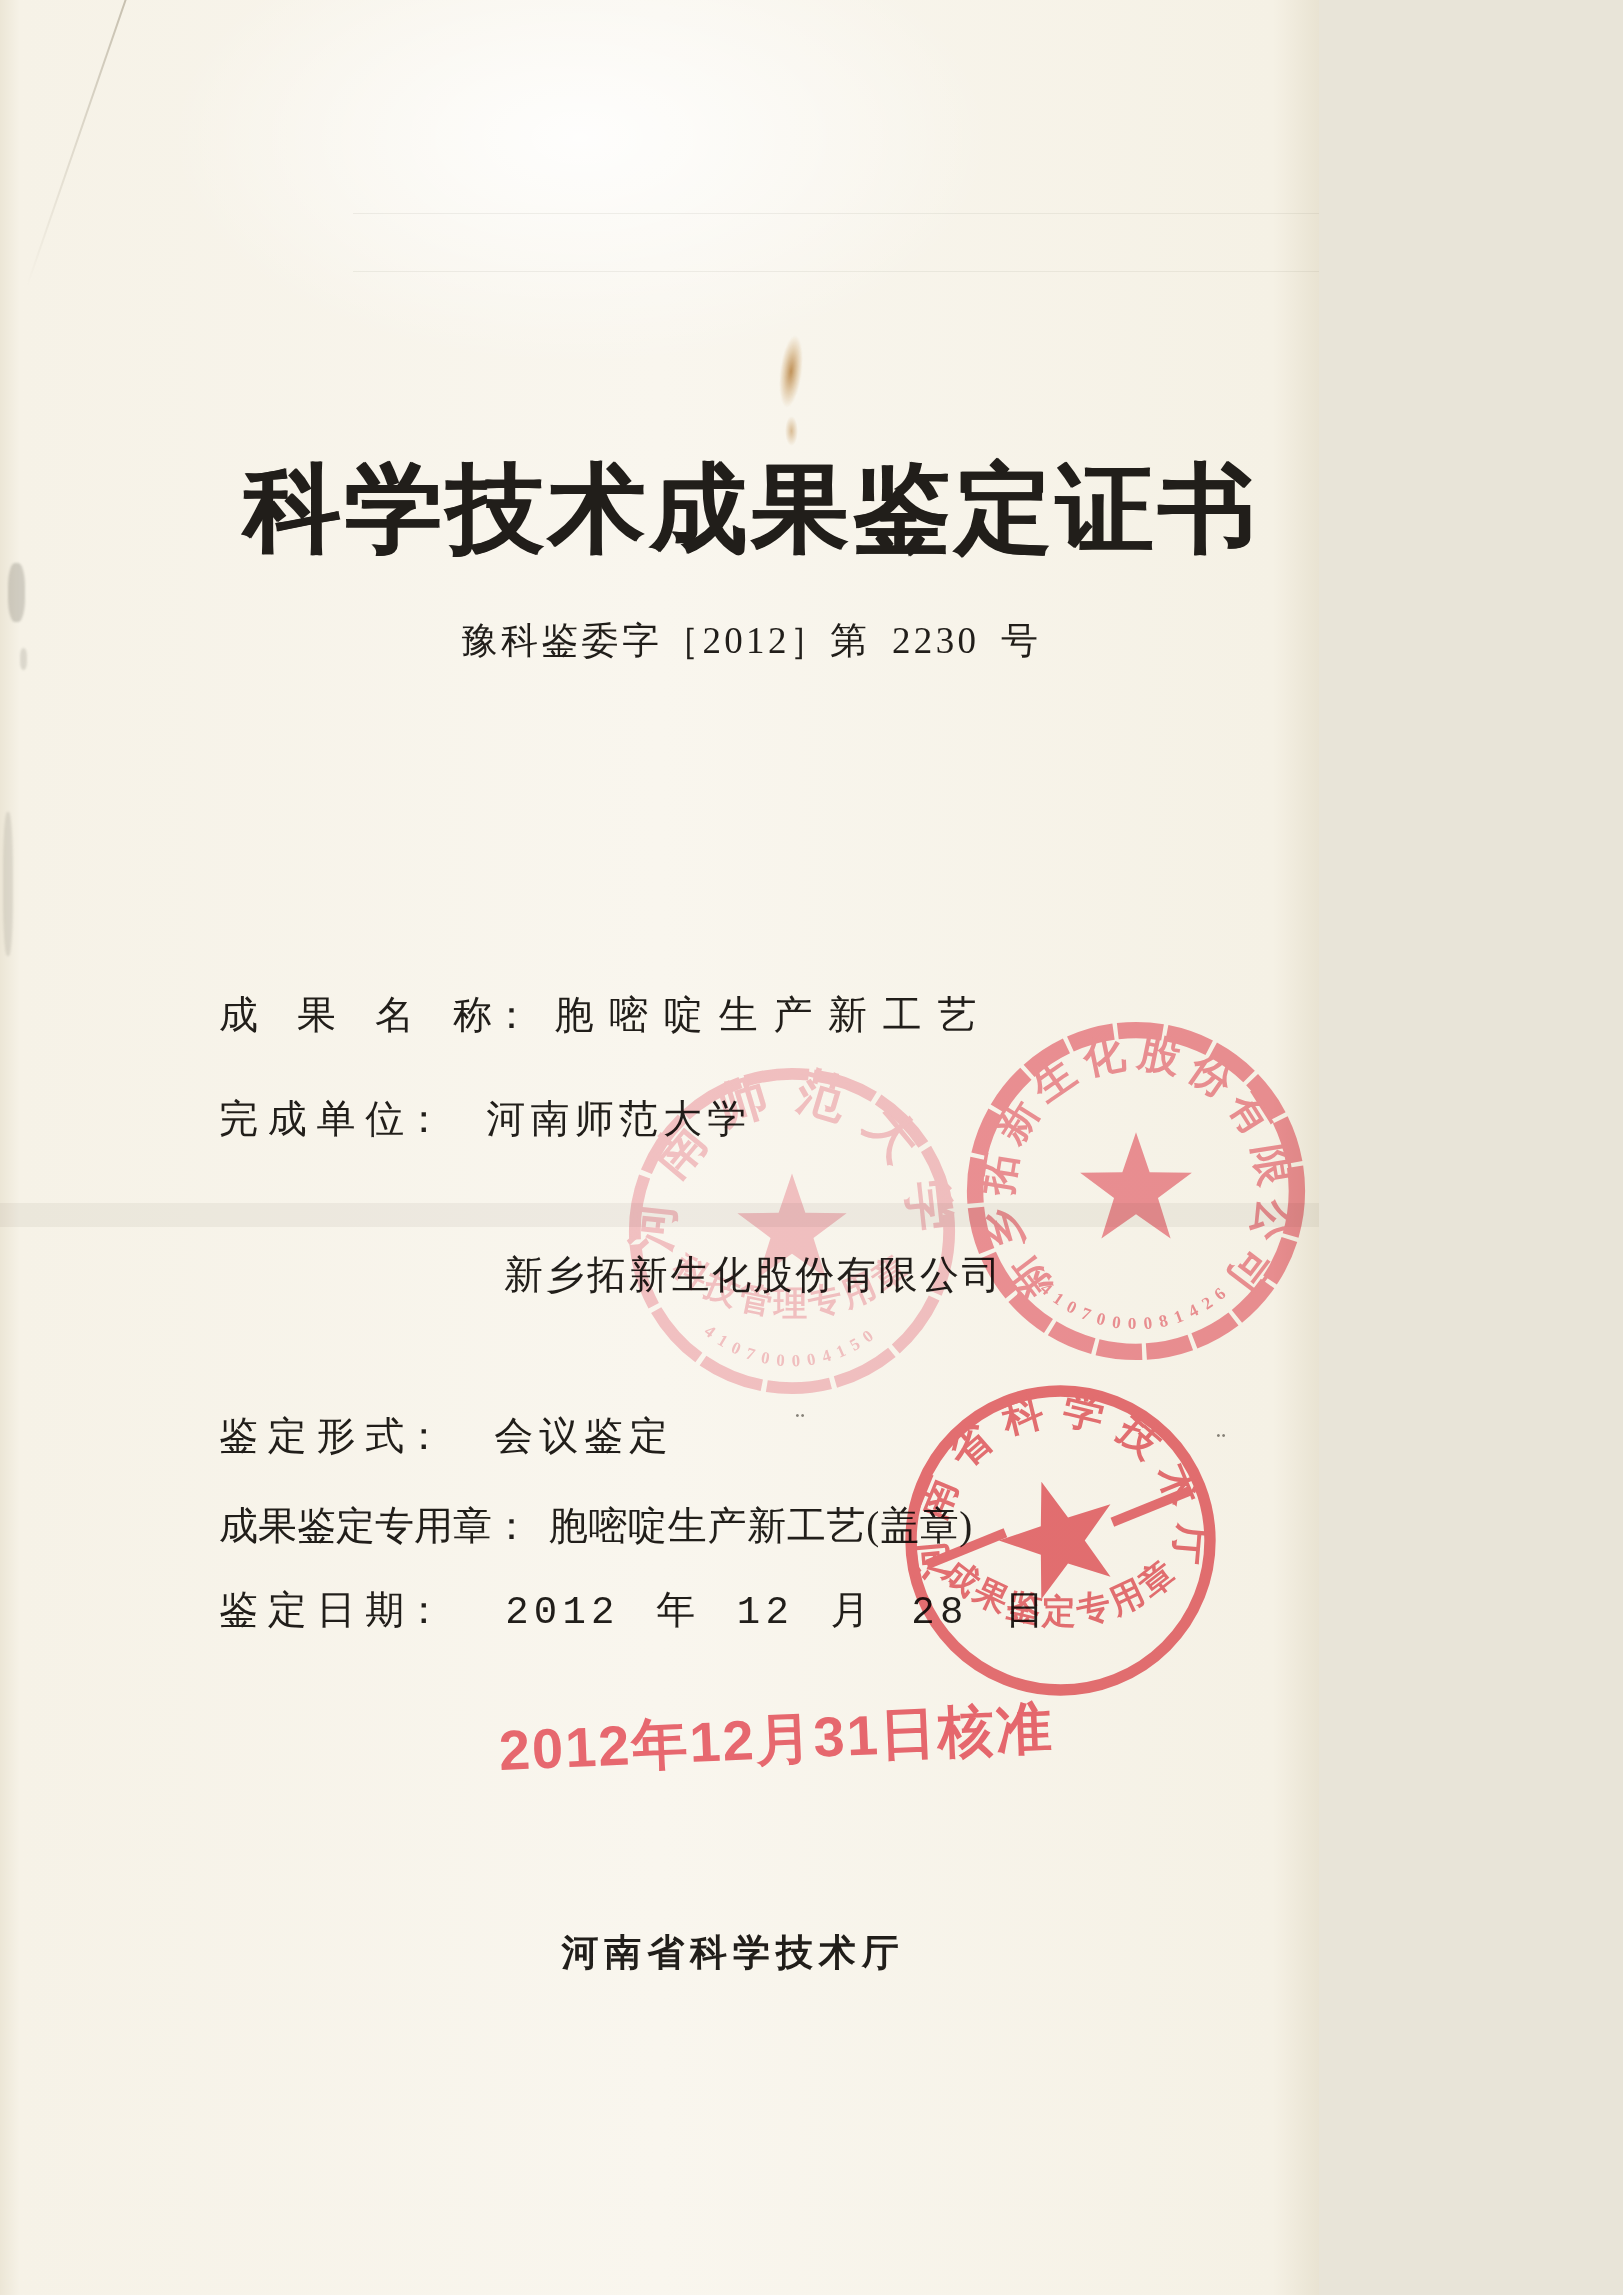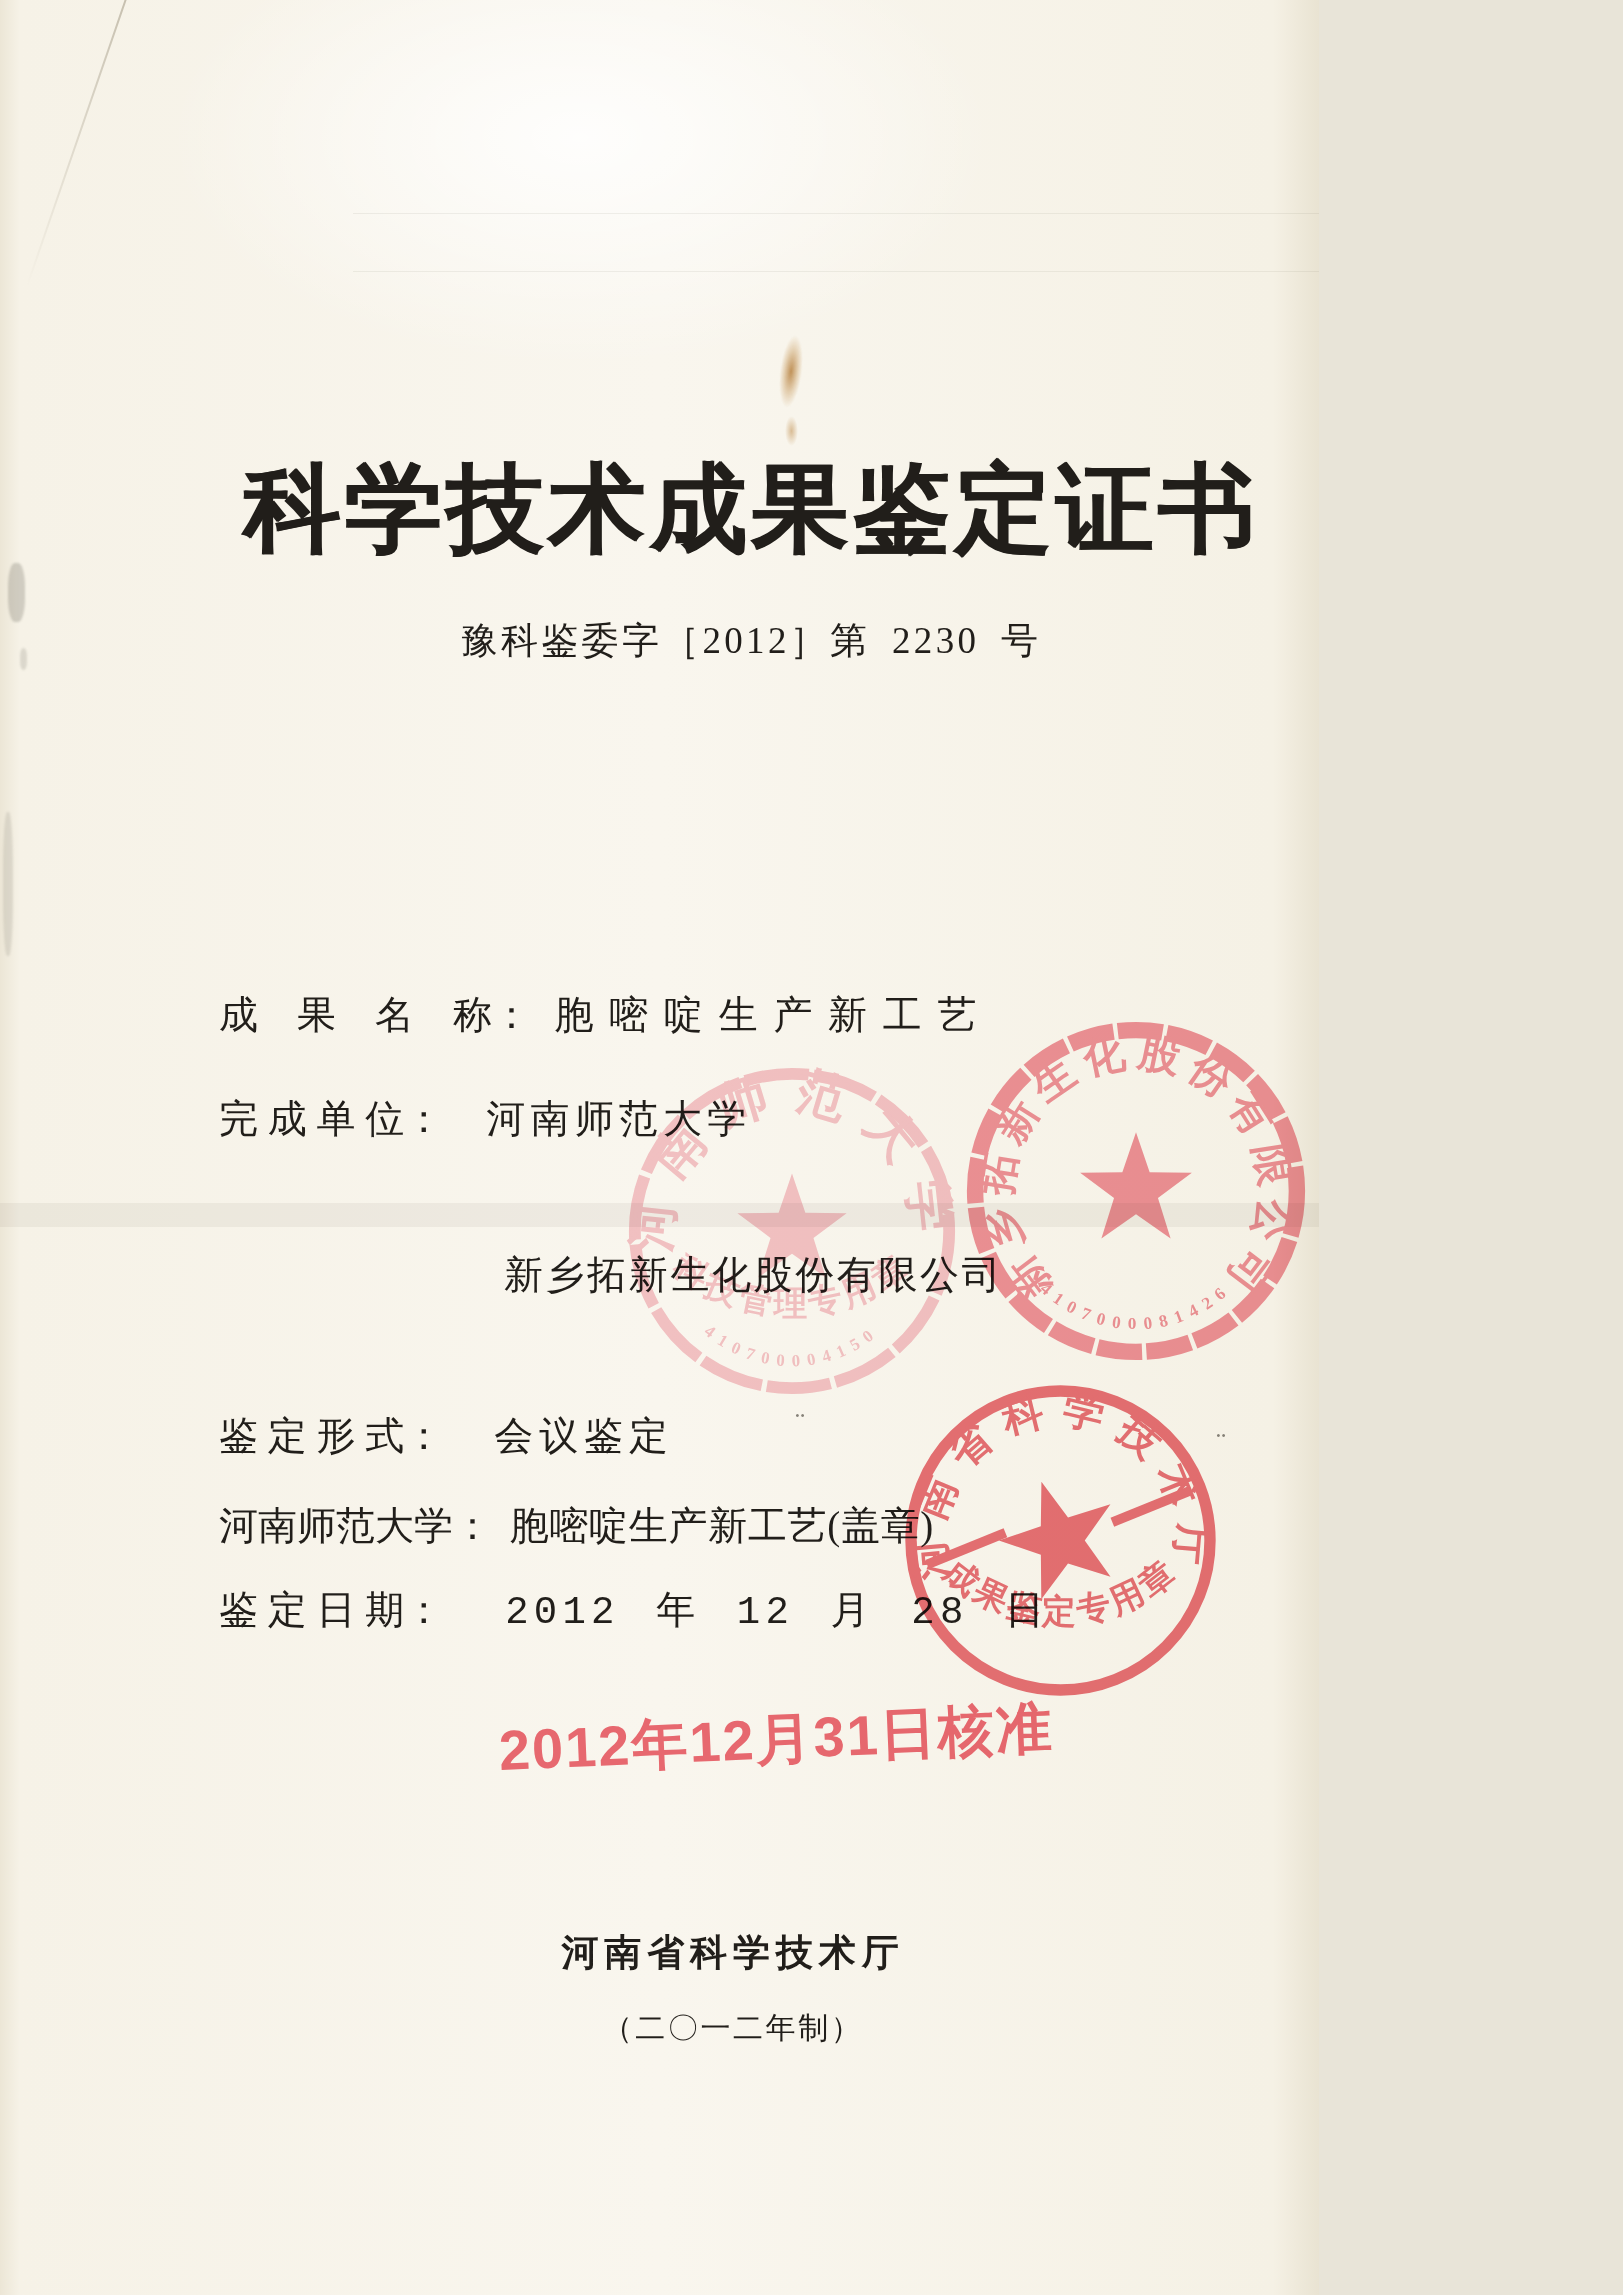--- a/index.html
+++ b/index.html
@@ -94,30 +94,29 @@
   <div class="abs f-line f2">
     <span class="f-label">完 成 单 位：</span><span class="f-value">河南师范大学</span>
   </div>
   <div class="abs f-line f3">
     <span class="f-value">新乡拓新生化股份有限公司</span>
   </div>
   <div class="abs f-line f4">
     <span class="f-label">鉴 定 形 式：</span><span class="f-value">会议鉴定</span>
   </div>
   <div class="abs f-line f5">
-    <span class="f-label">河南师范大学：</span><span class="f-value">胞嘧啶生产新工艺(盖章)</span>
+    <span class="f-label">成果鉴定专用章：</span><span class="f-value">胞嘧啶生产新工艺(盖章)</span>
   </div>
   <div class="abs f-line f6">
     <span class="f-label">鉴 定 日 期：</span><span class="f-value">2012 年 12 月 28 日</span>
   </div>
 
   <div class="abs approval">2012年12月31日核准</div>
 
   <div class="abs footer-issuer">河南省科学技术厅</div>
-  <div class="abs footer-edition">（二〇一二年制）</div>
 
   <svg class="abs seal seal-univ" width="338" height="338" viewBox="0 0 200 200">
     <defs>
       <path id="u-top" d="M 29.1,112.5 A 72,72 0 1 1 170.9,112.5"></path>
       <path id="u-bot" d="M 32,126 A 110,110 0 0 0 168,126"></path>
       <path id="u-ser" d="M 27.5,133.8 A 80,80 0 0 0 172.5,133.8"></path>
     </defs>
     <circle cx="100" cy="100" r="93" fill="none" class="stroke-univ" stroke-width="7" stroke-dasharray="38 3"></circle>
     <text class="arc-name-univ fill-univ"><textPath href="#u-top" startOffset="50%" text-anchor="middle">河南师范大学</textPath></text>
     <text class="arc-bottom fill-univ"><textPath href="#u-bot" startOffset="50%" text-anchor="middle">科技管理专用章</textPath></text>

